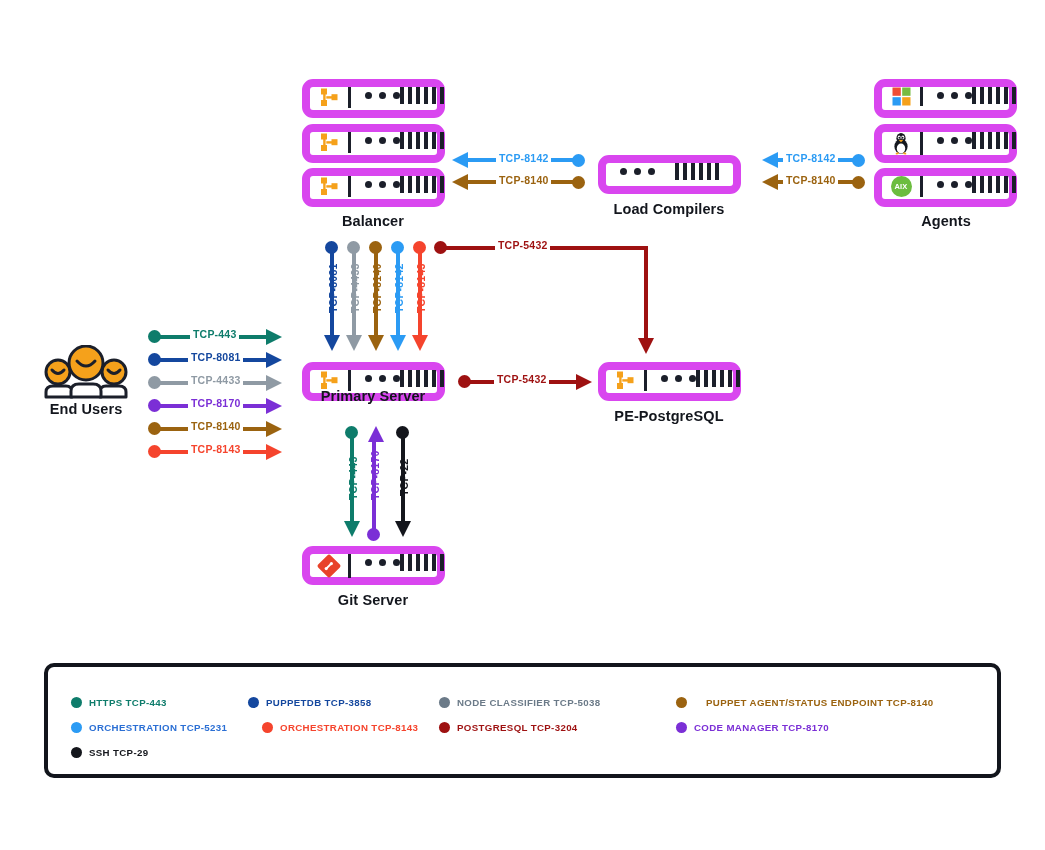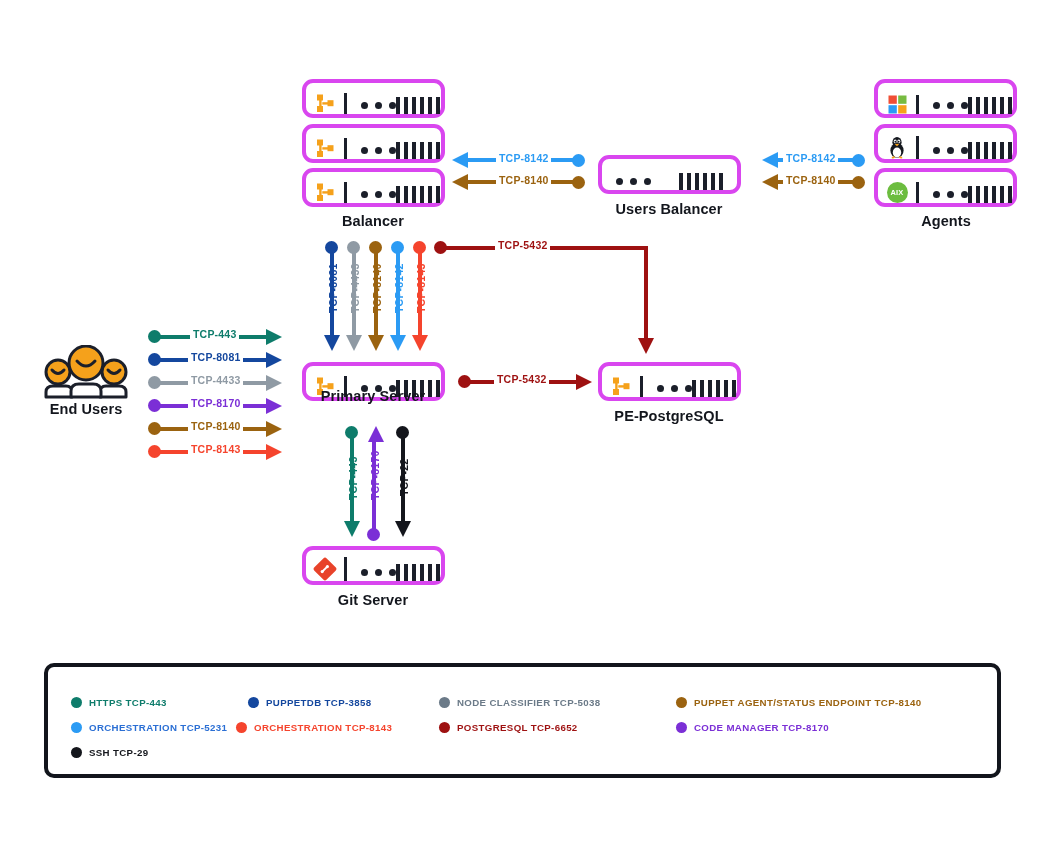--- a/index.html
+++ b/index.html
@@ -2,22 +2,22 @@
 <html><head>
 <meta charset="utf-8">
 <style>
   html,body{margin:0;padding:0;background:#ffffff;}
   body{width:1045px;height:850px;position:relative;overflow:hidden;
        font-family:"Liberation Sans","DejaVu Sans",sans-serif;}
 
   .stage{position:absolute;left:0;top:0;width:1045px;height:850px;}
 
   
-  .node{position:absolute;box-sizing:border-box;border:4px solid #d946ef;
-        border-radius:11px;background:#fff;display:flex;align-items:flex-end;}
+  .node{position:absolute;box-sizing:border-box;border:8px solid #d946ef;
+        border-radius:11px;background:#fff;display:flex;align-items:flex-start;}
   .node .icobox{width:38px;border-right:3px solid #1b1f2a;display:flex;
         align-items:center;justify-content:center;flex:0 0 38px;}
   .node .body{flex:1;display:flex;align-items:center;padding:0 12px 0 14px;
         justify-content:space-between;}
   .dots{display:flex;gap:7px;}
   .dots i{width:7px;height:7px;border-radius:50%;background:#1b1f2a;display:block;}
   .bars{display:flex;gap:4px;}
   .bars i{width:4px;height:17px;background:#1b1f2a;display:block;}
 
   .caption{position:absolute;text-align:center;font-weight:bold;font-size:14.5px;
@@ -147,21 +147,21 @@
       <span class="bars">
           <i></i>
           <i></i>
           <i></i>
           <i></i>
           <i></i>
           <i></i>
         </span>
     </div>
   </div>
-  <div class="caption" style="left:589px;top:201px;width:160px;">Users Balancer</div>
+  <div class="caption" style="left:589px;top:201px;width:160px;">Load Compilers</div>
 
   <div class="node" style="left:874px;top:79px;width:143px;height:39px;">
     <div class="icobox">
       <svg width="19" height="19" viewBox="0 0 19 19">
         <rect x="0.5" y="0.5" width="8.3" height="8.3" fill="#f04e35"></rect>
         <rect x="10.2" y="0.5" width="8.3" height="8.3" fill="#77bb41"></rect>
         <rect x="0.5" y="10.2" width="8.3" height="8.3" fill="#2b9bf4"></rect>
         <rect x="10.2" y="10.2" width="8.3" height="8.3" fill="#f5a11b"></rect>
       </svg>
     </div>
@@ -452,36 +452,36 @@
         <span style="color:#14479e;">PUPPETDB TCP-3858</span>
       </div>
 
       <div class="kitem" style="left:391px;top:30px;">
         <span class="kd" style="background:#6b7a88;"></span>
         <span style="color:#6b7a88;">NODE CLASSIFIER TCP-5038</span>
       </div>
 
       <div class="kitem" style="left:628px;top:30px;">
         <span class="kd" style="background:#9b6310;"></span>
-        <span style="color:#9b6310;">PUPPET AGENT/STATUS ENDPOINT TCP-8140</span>
+        <span style="color:#9b6310;margin-left:12px;">PUPPET AGENT/STATUS ENDPOINT TCP-8140</span>
       </div>
 
       <div class="kitem" style="left:23px;top:55px;">
         <span class="kd" style="background:#2b9bf4;"></span>
         <span style="color:#2b6fd4;">ORCHESTRATION TCP-5231</span>
       </div>
 
-      <div class="kitem" style="left:188px;top:55px;">
+      <div class="kitem" style="left:214px;top:55px;">
         <span class="kd" style="background:#f5442d;"></span>
         <span style="color:#f5442d;">ORCHESTRATION TCP-8143</span>
       </div>
 
       <div class="kitem" style="left:391px;top:55px;">
         <span class="kd" style="background:#9e1111;"></span>
-        <span style="color:#9e1111;">POSTGRESQL TCP-6652</span>
+        <span style="color:#9e1111;">POSTGRESQL TCP-3204</span>
       </div>
 
       <div class="kitem" style="left:628px;top:55px;">
         <span class="kd" style="background:#7b2fd6;"></span>
         <span style="color:#7b2fd6;">CODE MANAGER TCP-8170</span>
       </div>
 
       <div class="kitem" style="left:23px;top:80px;">
         <span class="kd" style="background:#14161c;"></span>
         <span style="color:#14161c;">SSH TCP-29</span>

